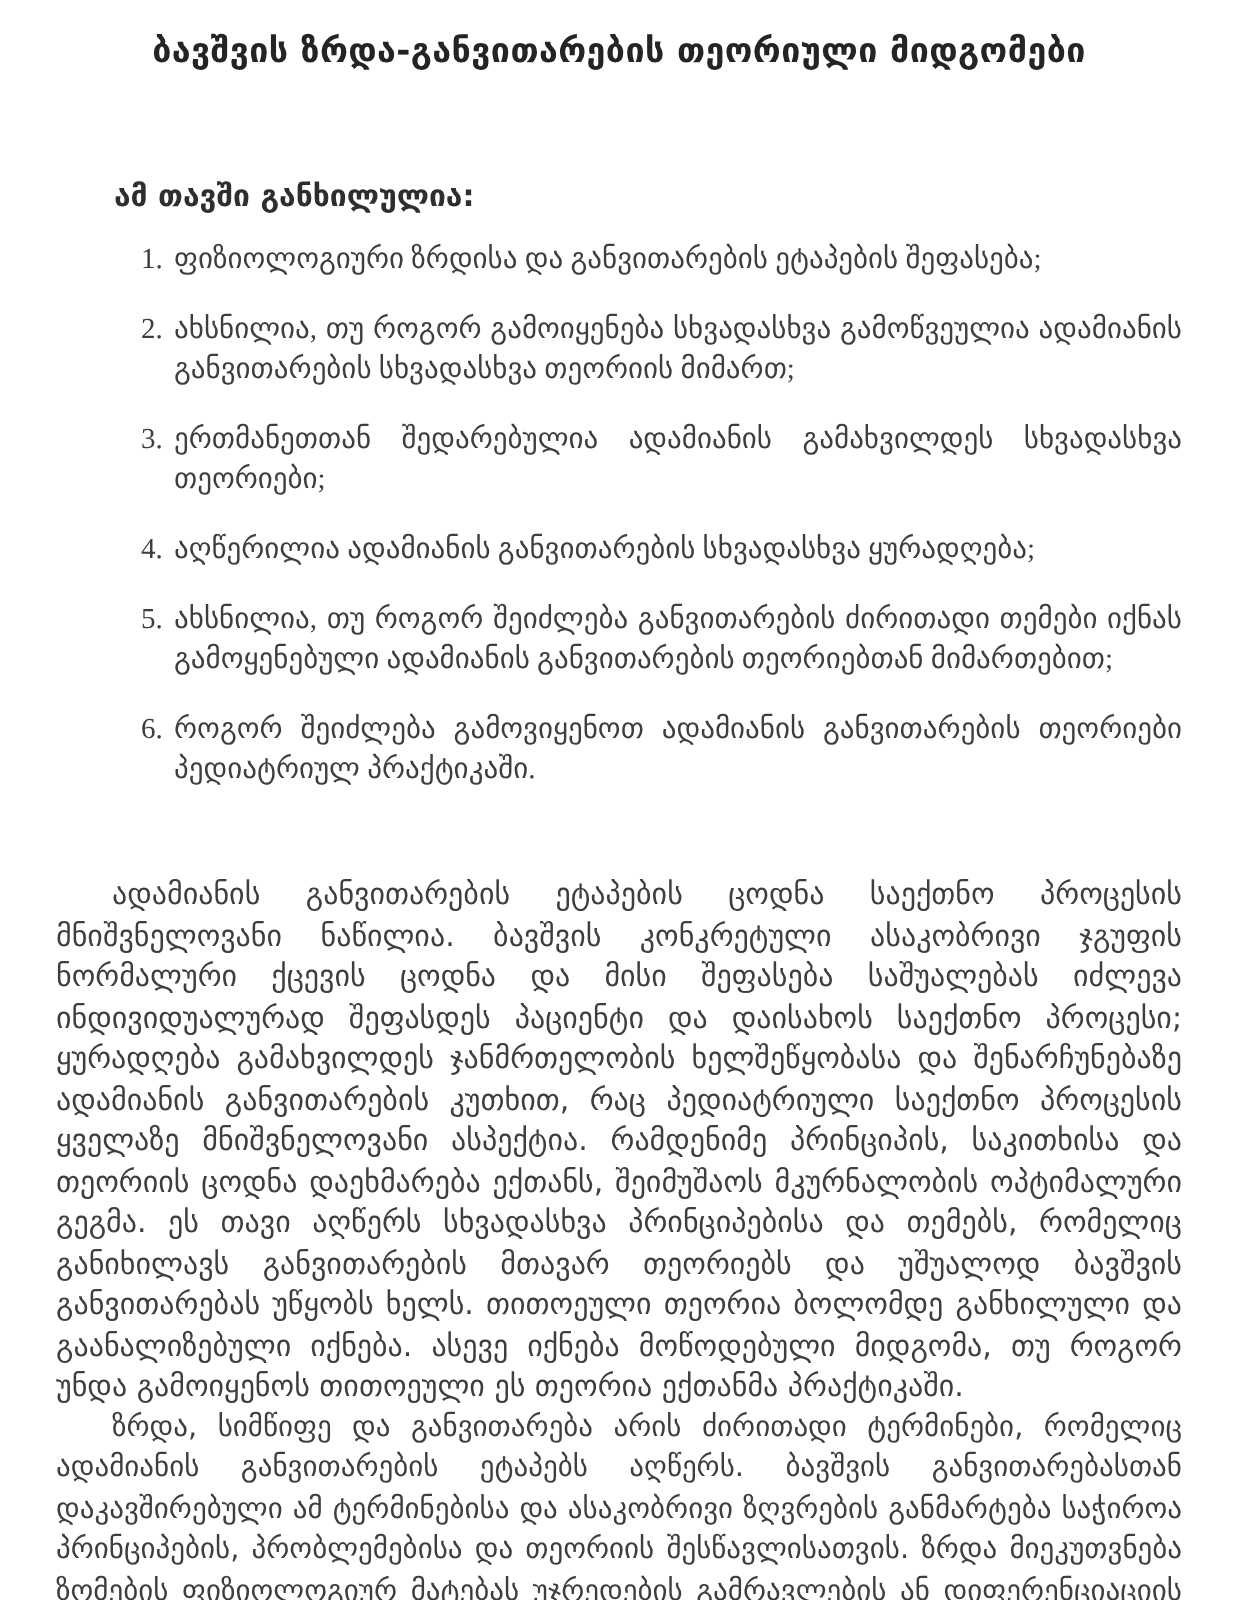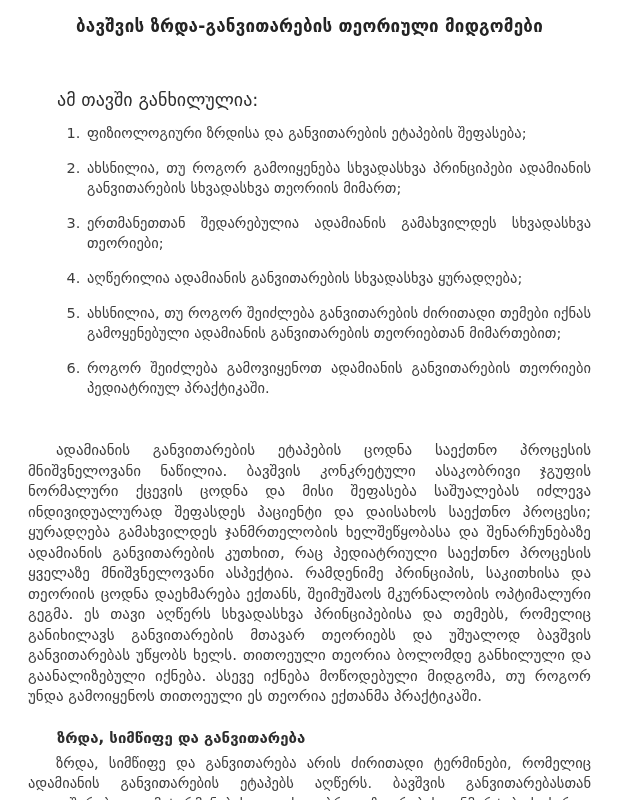--- a/index.html
+++ b/index.html
@@ -29,28 +29,29 @@
     font-size: 17px;
     font-weight: bold;
     color: #242424;
     letter-spacing: 0.2px;
   }
   .intro {
     margin-left: 29px;
     margin-top: 53px;
   }
   .intro-heading {
-    font-size: 18px;
-    font-weight: normal;
+    font-size: 15px;
+    font-weight: bold;
     color: #2e2e2e;
     margin: 0 0 13px 0;
   }
   ol.intro-list {
     margin: 0;
     padding-left: 28px;
+    font-family: Liberation Serif, serif;
   }
   ol.intro-list li {
     font-size: 14.5px;
     line-height: 20px;
     text-align: justify;
     margin-bottom: 15px;
     padding-left: 2px;
     color: #3e3e3e;
   }
   ol.intro-list li::marker {
@@ -85,27 +86,26 @@
 
 <div class="page">
 
   <h1 class="doc-title">ბავშვის ზრდა-განვითარების თეორიული მიდგომები</h1>
 
   <div class="intro">
     <p class="intro-heading">ამ თავში განხილულია:</p>
 
     <ol class="intro-list">
       <li>ფიზიოლოგიური ზრდისა და განვითარების ეტაპების შეფასება;</li>
-      <li>ახსნილია, თუ როგორ გამოიყენება სხვადასხვა პრინციპები ადამიანის განვითარების სხვადასხვა თეორიის მიმართ;</li>
+      <li>ახსნილია, თუ როგორ გამოიყენება სხვადასხვა გამოწვეულია ადამიანის განვითარების სხვადასხვა თეორიის მიმართ;</li>
       <li>ერთმანეთთან შედარებულია ადამიანის გამახვილდეს სხვადასხვა თეორიები;</li>
       <li>აღწერილია ადამიანის განვითარების სხვადასხვა ყურადღება;</li>
       <li>ახსნილია, თუ როგორ შეიძლება განვითარების ძირითადი თემები იქნას გამოყენებული ადამიანის განვითარების თეორიებთან მიმართებით;</li>
       <li>როგორ შეიძლება გამოვიყენოთ ადამიანის განვითარების თეორიები პედიატრიულ პრაქტიკაში.</li>
     </ol>
   </div>
 
   <p class="body-paragraph">ადამიანის განვითარების ეტაპების ცოდნა საექთნო პროცესის მნიშვნელოვანი ნაწილია. ბავშვის კონკრეტული ასაკობრივი ჯგუფის ნორმალური ქცევის ცოდნა და მისი შეფასება საშუალებას იძლევა ინდივიდუალურად შეფასდეს პაციენტი და დაისახოს საექთნო პროცესი; ყურადღება გამახვილდეს ჯანმრთელობის ხელშეწყობასა და შენარჩუნებაზე ადამიანის განვითარების კუთხით, რაც პედიატრიული საექთნო პროცესის ყველაზე მნიშვნელოვანი ასპექტია. რამდენიმე პრინციპის, საკითხისა და თეორიის ცოდნა დაეხმარება ექთანს, შეიმუშაოს მკურნალობის ოპტიმალური გეგმა. ეს თავი აღწერს სხვადასხვა პრინციპებისა და თემებს, რომელიც განიხილავს განვითარების მთავარ თეორიებს და უშუალოდ ბავშვის განვითარებას უწყობს ხელს. თითოეული თეორია ბოლომდე განხილული და გაანალიზებული იქნება. ასევე იქნება მოწოდებული მიდგომა, თუ როგორ უნდა გამოიყენოს თითოეული ეს თეორია ექთანმა პრაქტიკაში.</p>
 
-  <h2 class="section-heading">ზრდა, სიმწიფე და განვითარება</h2>
 
   <p class="section-paragraph">ზრდა, სიმწიფე და განვითარება არის ძირითადი ტერმინები, რომელიც ადამიანის განვითარების ეტაპებს აღწერს. ბავშვის განვითარებასთან დაკავშირებული ამ ტერმინებისა და ასაკობრივი ზღვრების განმარტება საჭიროა პრინციპების, პრობლემებისა და თეორიის შესწავლისათვის. ზრდა მიეკუთვნება ზომების ფიზიოლოგიურ მატებას უჯრედების გამრავლების ან დიფერენციაციის ხარჯზე. ეს პროცესი განსაკუთრებით თვალშისაცემია სიცოცხლის პირველი წლის განმავლობაში, წონისა და სიმაღლის კუთხით, ცვლილებების მხრივ. სიმწიფე მიეკუთვნება ცვლილებებს, რომელიც გამოწვეულია გენეტიკით და არა ცხოვრებისეული გამოცდილებით, დაავადებით ან ტრავმით. ასაკის მა-</p>
 
 </div>
 
 </body></html>

